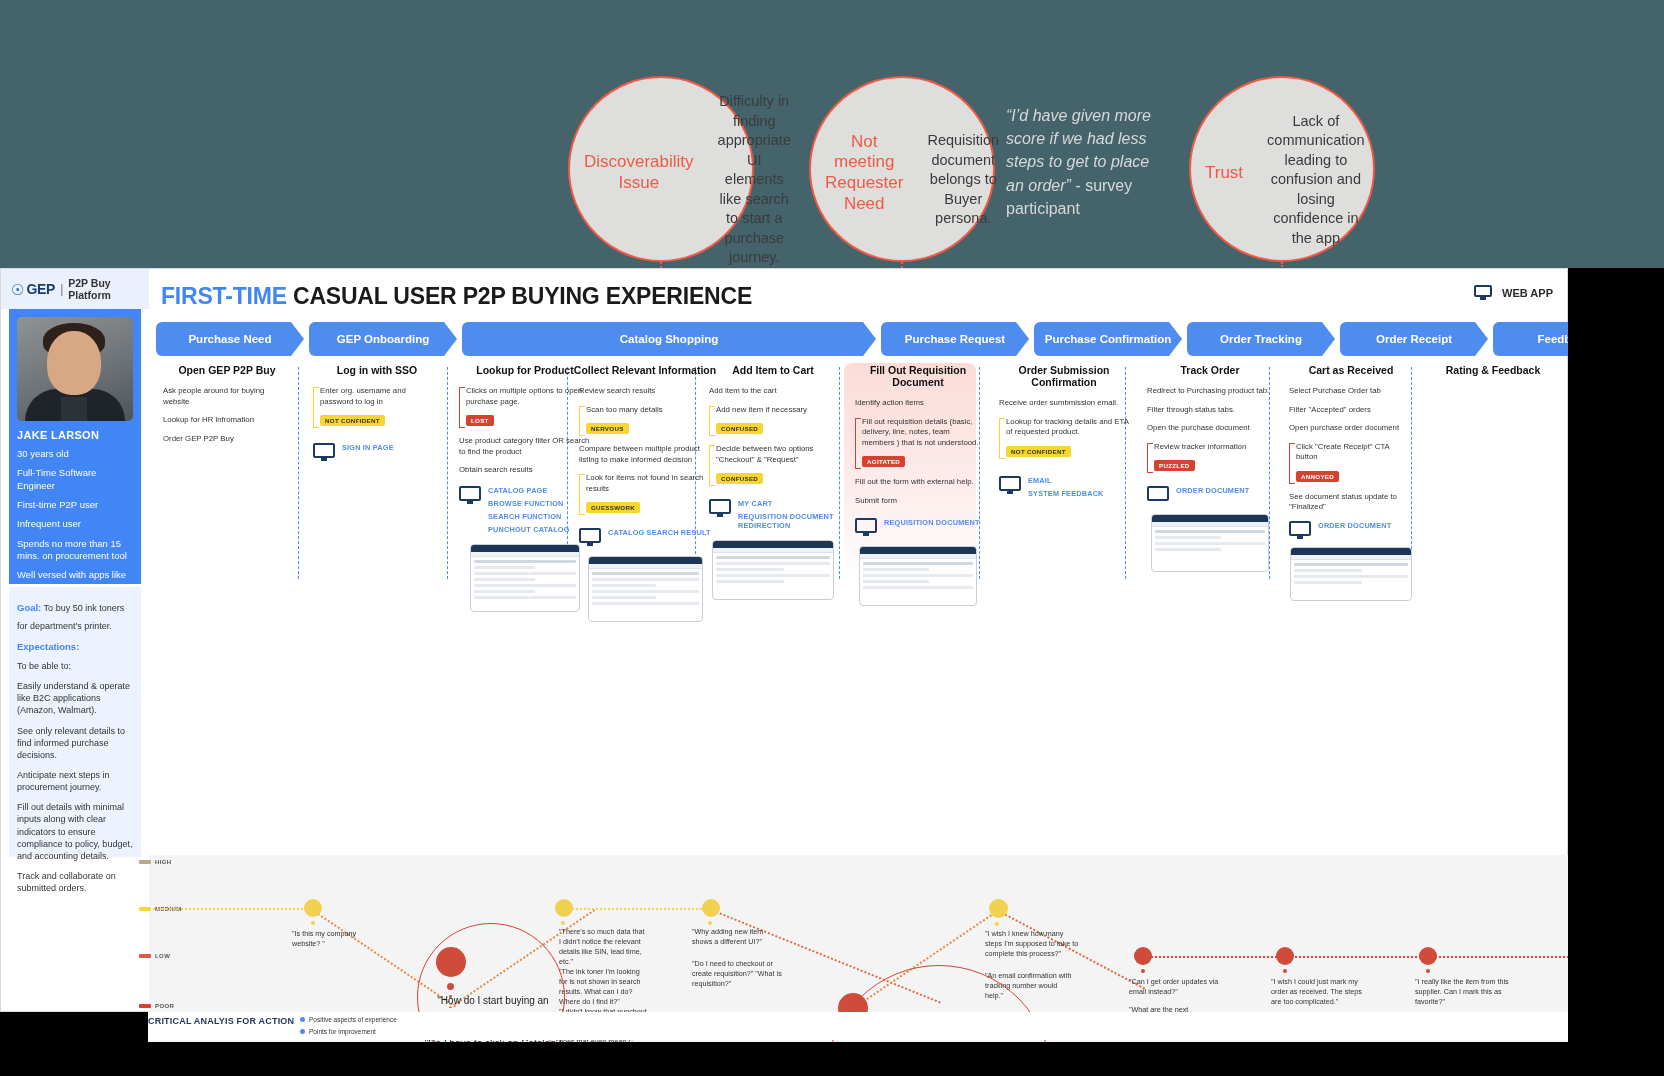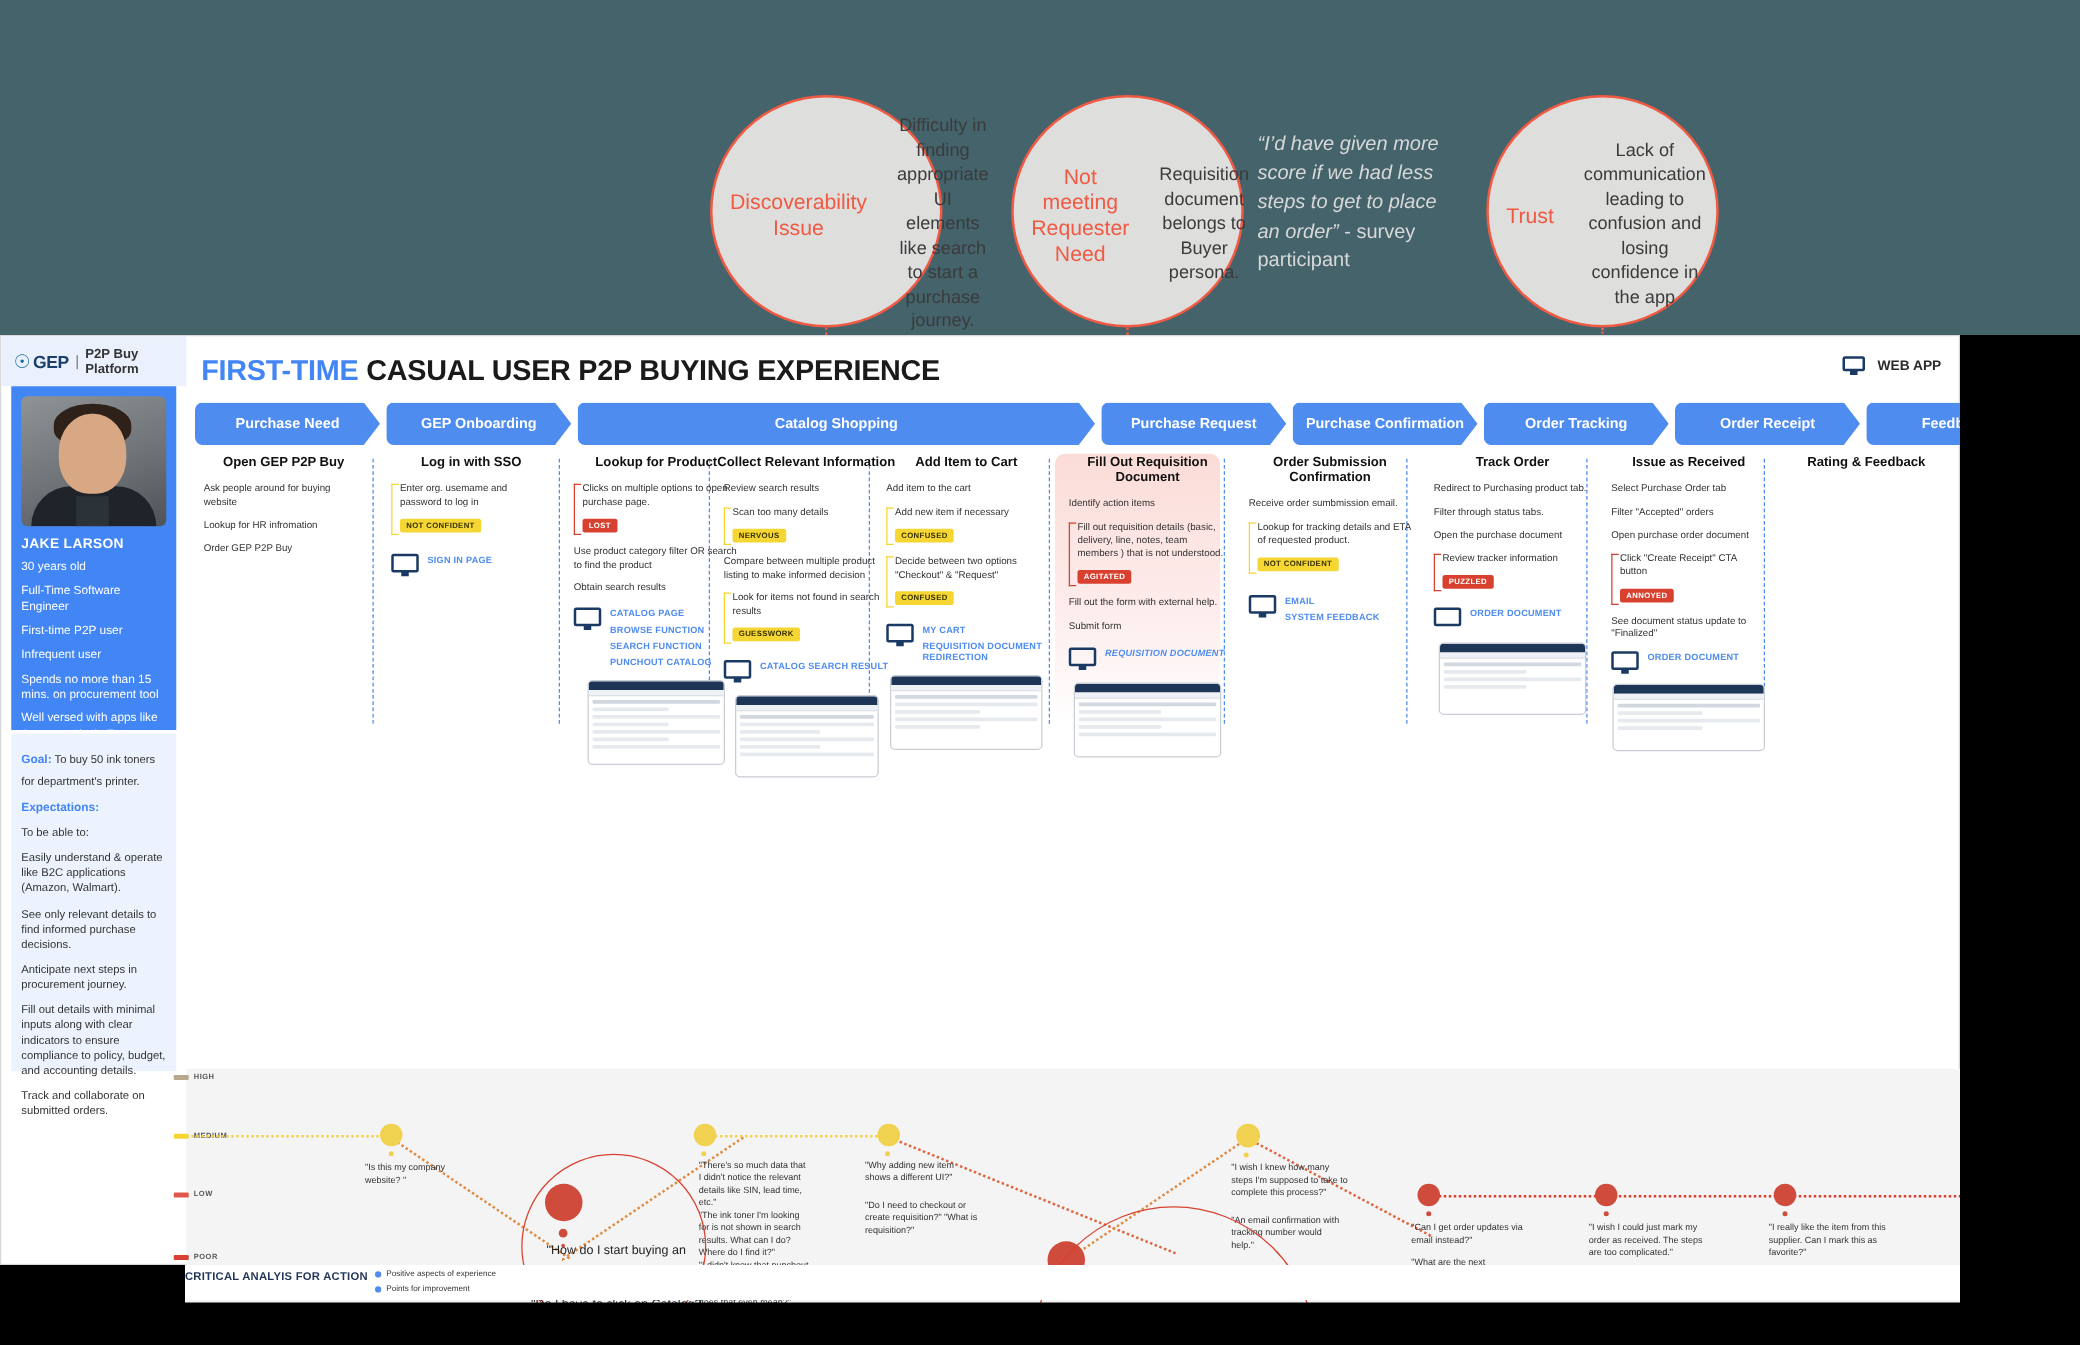--- a/index.html
+++ b/index.html
@@ -412,21 +412,21 @@
       <div class="step" style="left:696px; width:142px;">
         <div class="step-title">Fill Out Requisition Document</div>
         <div class="step-body">
           <div class="step-li">Identify action items</div>
           <div class="bracket red">
             <div class="step-li" style="margin-bottom:2px;">Fill out requisition details (basic, delivery, line, notes, team members ) that is not understood.</div>
             <span class="emotion-tag tag-red">AGITATED</span>
           </div>
           <div class="step-li" style="margin-top:9px;">Fill out the form with external help.</div>
           <div class="step-li">Submit form</div>
-          <div class="touch" style="margin-top:12px;font-style:italic;">
+          <div class="touch" style="margin-top:12px;">
             <span class="mon">
                 <i></i>
                 <b></b>
               </span>
             <div class="touch-links">
               <span class="touch-link">REQUISITION DOCUMENT</span>
             </div>
           </div>
           <div class="shot" style="position:relative; margin:10px auto 0; width:118px; height:60px;">
             <div class="bar"></div>
@@ -488,21 +488,21 @@
                 <div class="rw b"></div>
                 <div class="rw s"></div>
                 <div class="rw"></div>
                 <div class="rw s"></div>
               </div>
           </div>
         </div>
       </div>
 
       <div class="step" style="left:1130px; width:140px;">
-        <div class="step-title">Issue as Received</div>
+        <div class="step-title">Cart as Received</div>
         <div class="step-body">
           <div class="step-li">Select Purchase Order tab</div>
           <div class="step-li">Filter "Accepted" orders</div>
           <div class="step-li">Open purchase order document</div>
           <div class="bracket red">
             <div class="step-li" style="margin-bottom:2px;">Click "Create Receipt" CTA button</div>
             <span class="emotion-tag tag-red">ANNOYED</span>
           </div>
           <div class="step-li" style="margin-top:9px;">See document status update to "Finalized"</div>
           <div class="touch" style="margin-top:8px;">

